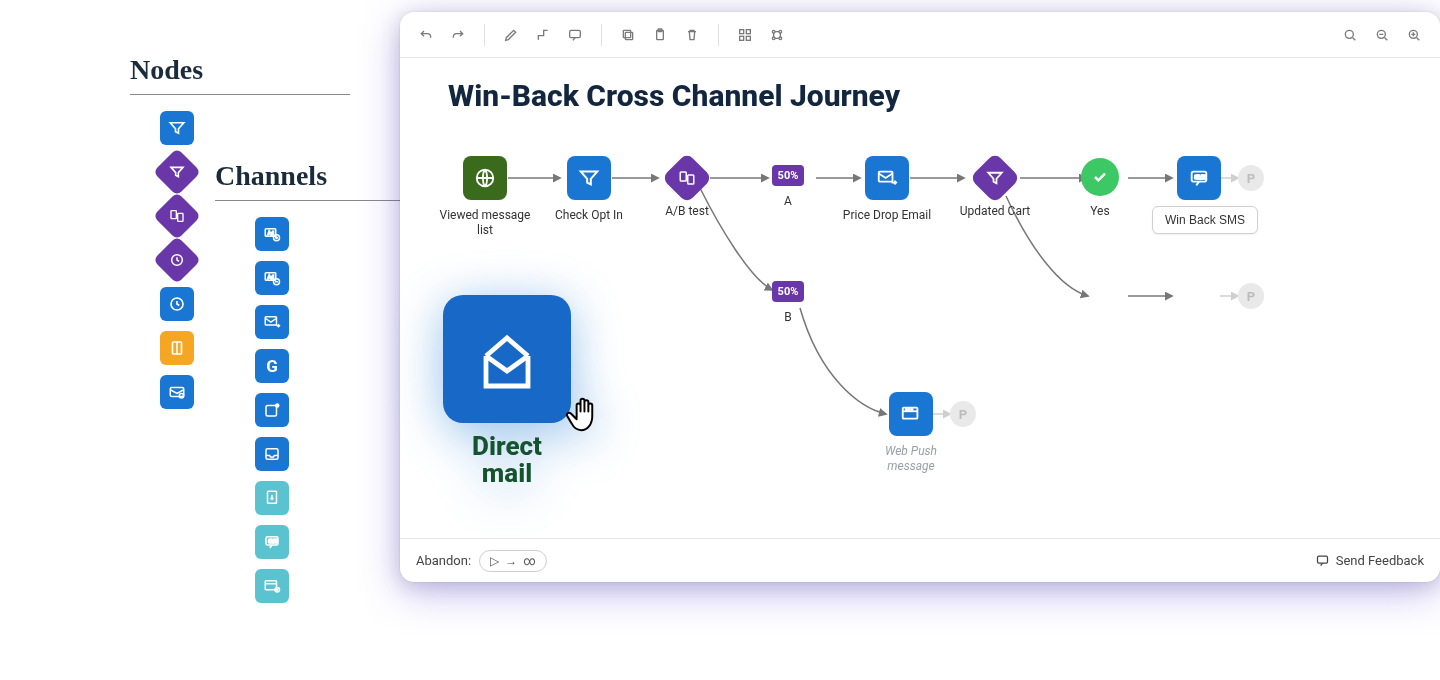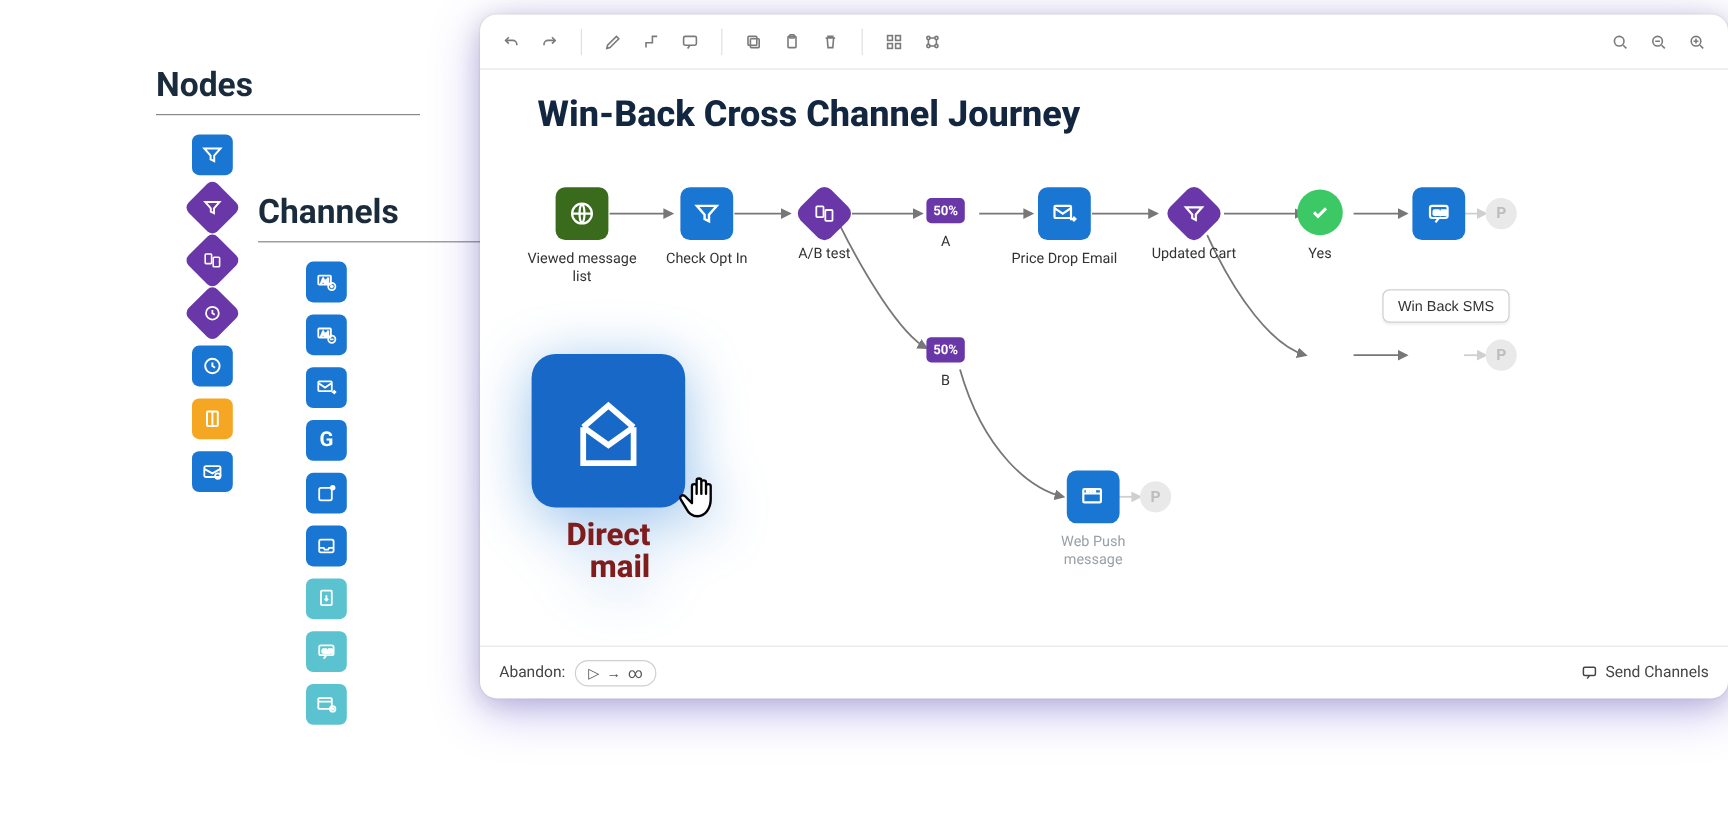--- a/index.html
+++ b/index.html
@@ -1,18 +1,18 @@
 <!DOCTYPE html>
 <html><head>
 <meta charset="utf-8">
 <style>
   * { box-sizing: border-box; margin: 0; padding: 0; }
   body { font-family: -apple-system, BlinkMacSystemFont, "Segoe UI", Roboto, sans-serif; background: #fff; width: 1440px; height: 680px; position: relative; overflow: hidden; }
 
-  .section-title { font-size: 28px; font-weight: 700; color: #1a2b3c; margin-bottom: 8px; }
+  .section-title { font-size: 28px; font-weight: 700; color: #1a2b3c; margin-bottom: 8px; font-family: Liberation Serif, serif; }
   .section-divider { border: none; border-top: 1px solid #888; margin-bottom: 16px; }
 
   .nodes-section { position: absolute; left: 130px; top: 54px; width: 220px; }
   .channels-section { position: absolute; left: 215px; top: 160px; width: 200px; }
 
   .palette-column { display: flex; flex-direction: column; gap: 10px; }
   .nodes-section .palette-column { margin-left: 30px; }
   .channels-section .palette-column { margin-left: 40px; }
 
   .palette-icon {
@@ -57,21 +57,21 @@
   
   .flow-node { position: absolute; text-align: center; width: 98px; }
   .flow-node .node-chip {
     width: 44px; height: 44px; border-radius: 8px; margin: 0 auto;
     display: flex; align-items: center; justify-content: center; color: #fff;
   }
   .flow-node .node-chip.diamond { transform: rotate(45deg); width: 36px; height: 36px; margin-top: 4px; margin-bottom: 4px; }
   .flow-node .node-chip.diamond > * { transform: rotate(-45deg); }
   .flow-node .node-chip.circle { border-radius: 50%; width: 38px; height: 38px; }
   .flow-node .node-label { font-size: 12px; color: #333; margin-top: 8px; line-height: 1.25; }
-  .flow-node .node-label.muted { color: #9aa0a6; }
+  .flow-node .node-label.muted { color: #9aa0a6; font-style: italic; }
 
   .percent-chip {
     background: #6a37a8; color: #fff; font-size: 11px; font-weight: 700;
     border-radius: 4px; padding: 4px 6px; display: inline-block;
   }
 
   .win-back-btn {
     position: absolute; background: #fff; border: 1px solid #d0d0d0; border-radius: 6px;
     padding: 6px 12px; font-size: 12px; color: #333; box-shadow: 0 1px 2px rgba(0,0,0,0.06);
   }
@@ -95,21 +95,21 @@
   
   .dragged-tile {
     position: absolute; left: 443px; top: 295px;
     display: flex; flex-direction: column; align-items: center;
     filter: drop-shadow(0 8px 24px rgba(25,118,210,0.45));
   }
   .dragged-tile .big-chip {
     width: 128px; height: 128px; border-radius: 20px; background: #1768c7;
     display: flex; align-items: center; justify-content: center; color: #fff;
   }
-  .dragged-tile .big-label { font-size: 26px; font-weight: 800; color: #7f1d1d; text-align: right; margin-top: 10px; line-height: 1.05; }
+  .dragged-tile .big-label { font-size: 26px; font-weight: 800; color: #14532d; text-align: center; margin-top: 10px; line-height: 1.05; }
   .cursor-hand { position: absolute; left: 118px; top: 93px; }
 
   svg.connector { position: absolute; overflow: visible; pointer-events: none; }
 
 </style>
 </head>
 <body>
 
 <div class="nodes-section">
   <div class="section-title">Nodes</div>
@@ -431,21 +431,21 @@
     <div class="flow-node" style="left:750px; top:98px;">
       <div class="node-chip blue-bg">
           <svg width="22" height="22" viewBox="0 0 24 24" fill="none" stroke="currentColor" stroke-width="2">
             <rect x="4" y="5" width="16" height="11" rx="2"></rect>
             <path d="M9 20l3-4"></path>
             <text x="7" y="13" font-size="6" fill="currentColor">SMS</text>
           </svg>
         </div>
     </div>
 
-    <button class="win-back-btn" style="left:752px; top:148px;margin-top:35px;"><span>Win Back SMS</span></button>
+    <button class="win-back-btn" style="left:752px; top:148px;"><span>Win Back SMS</span></button>
 
     <div class="placeholder-circle" style="position:absolute; left:838px; top:107px;">P</div>
 
     <div class="flow-node" style="left:348px; top:222px; width:80px;">
       <span class="percent-chip">50%</span>
       <div class="node-label">B</div>
     </div>
 
     <div class="flow-node" style="left:462px; top:334px;">
       <div class="node-chip blue-bg">
@@ -472,21 +472,21 @@
       <span>▷</span>
       <span>→</span>
       <span>∞</span>
     </span>
     <div class="footer-spacer"></div>
     <div class="feedback-link">
       <svg width="15" height="15" viewBox="0 0 24 24" fill="none" stroke="currentColor" stroke-width="2">
           <rect x="4" y="5" width="16" height="11" rx="2"></rect>
           <path d="M9 20l3-4"></path>
         </svg>
-      <span>Send Channels</span>
+      <span>Send Feedback</span>
     </div>
   </div>
 </div>
 
 <div class="dragged-tile">
   <div class="big-chip">
     <svg width="72" height="72" viewBox="0 0 24 24" fill="none" stroke="#fff" stroke-width="1.6">
       <path d="M5 11V21H19V11"></path>
       <path d="M5 11L12 5L19 11"></path>
       <path d="M5 11L12 16L19 11"></path>

